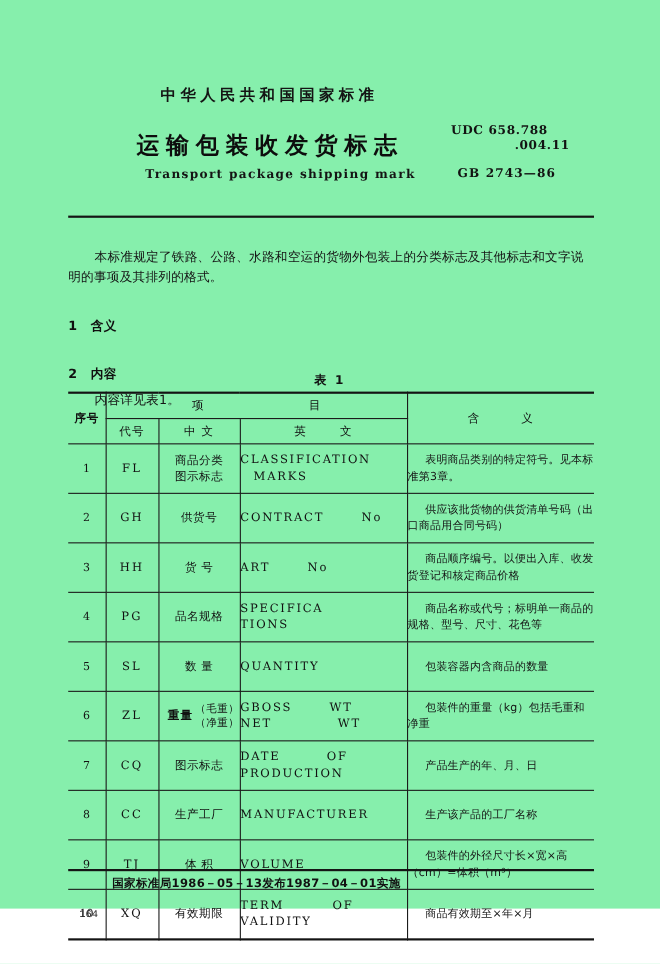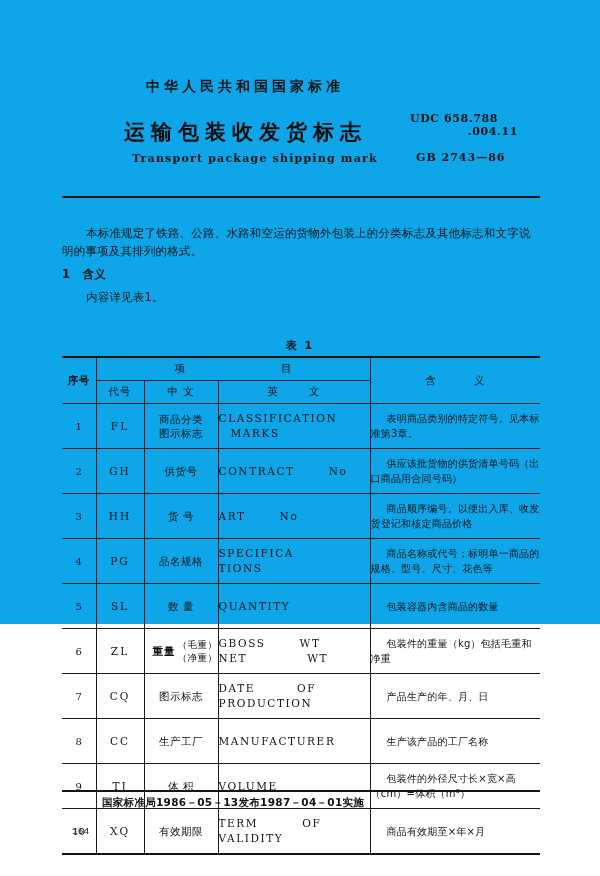--- a/index.html
+++ b/index.html
@@ -13,22 +13,22 @@
     position: relative;
     font-family: "DejaVu Sans", "Liberation Sans", sans-serif;
     color: #1a1a1a;
     overflow: hidden;
   }
 
   .page {
     position: absolute;
     left: 0; top: 0;
     width: 600px;
-    height: 624px;
-    background: #0ea5e9;
+    height: 826px;
+    background: #86efac;
   }
 
   
   .header-block {
     position: absolute;
     left: 62px;
     top: 78px;
     width: 478px;
     height: 100px;
   }
@@ -122,21 +122,21 @@
     color: #141414;
     text-indent: 24px;
     letter-spacing: 0.2px;
     margin: 0;
     font-weight: 500;
   }
   .sect-head {
     font-size: 11.5px;
     font-weight: bold;
     color: #101010;
-    margin: 7px 0 6px 0;
+    margin: 29px 0 6px 0;
     letter-spacing: 0.4px;
   }
   .sect-head .num { margin-right: 12px; }
   .para-ind {
     font-size: 11.5px;
     line-height: 18px;
     color: #141414;
     text-indent: 24px;
     margin: 0;
     letter-spacing: 0.2px;
@@ -314,20 +314,23 @@
 
   <div class="rule-top"></div>
 
   <div class="body-block">
     <p class="para">本标准规定了铁路、公路、水路和空运的货物外包装上的分类标志及其他标志和文字说明的事项及其排列的格式。</p>
 
     <div class="sect-head">
       <span class="num">1</span><span>含义</span>
     </div>
 
+    <div class="sect-head">
+      <span class="num">2</span><span>内容</span>
+    </div>
     <p class="para-ind">内容详见表1。</p>
   </div>
 
   <div class="table-caption">表 1</div>
 
   <div class="tbl-wrap">
     <table class="main">
       <colgroup>
         <col class="c-seq">
           <col class="c-code">

